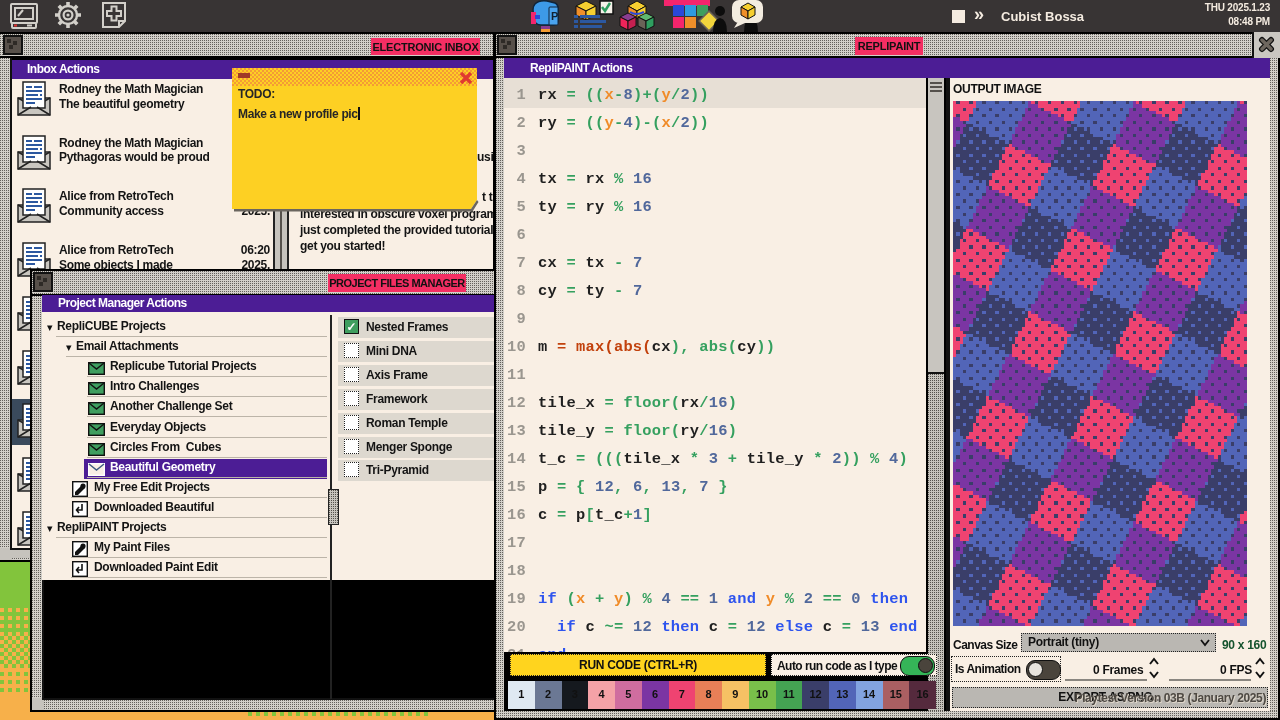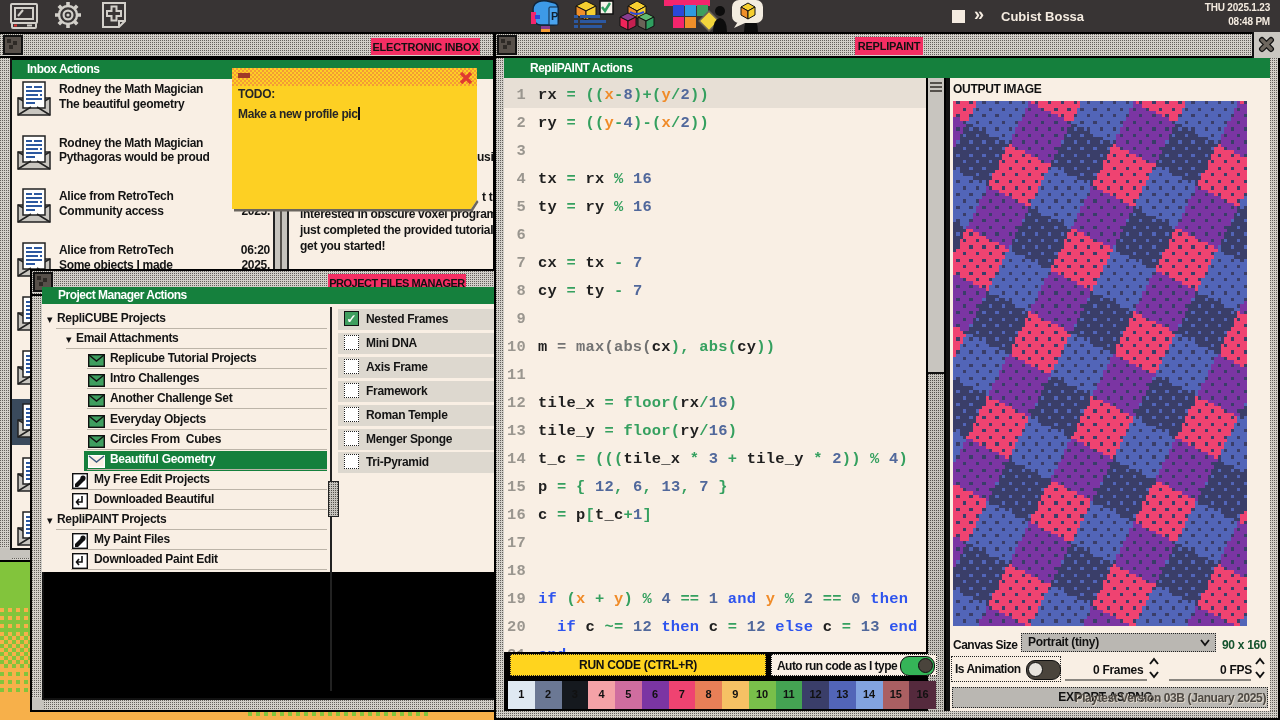--- a/index.html
+++ b/index.html
@@ -1,20 +1,20 @@
 <!DOCTYPE html>
 <html><head><meta charset="utf-8"><style>
 html,body{margin:0;padding:0;background:#000;}
 #screen{position:relative;width:1280px;height:720px;overflow:hidden;background:#000;
   font-family:"Liberation Sans",sans-serif;-webkit-font-smoothing:none;}
 .abs{position:absolute;}
 
 .dots{background-color:#d2cfc9;background-image:conic-gradient(at 1.1px 1.1px,transparent 0 75%,#63605b 0);background-size:2px 2px;}
 .dotsD{background-color:#c6c3bd;background-image:conic-gradient(at 1px 1px,transparent 0 75%,#55524d 0);background-size:2px 2px;}
-.blue{background:#15803d;color:#fff;}
+.blue{background:#4c1d95;color:#fff;}
 .cream{background:#f9efe4;}
 .bar-label{position:absolute;background:#f42e63;color:#111;font-weight:bold;font-size:11px;
   display:flex;align-items:center;justify-content:center;letter-spacing:-0.2px;white-space:nowrap;}
 .dragbtn{position:absolute;width:20px;height:20px;background:#57504a;border:2px solid #111;box-sizing:border-box;}
 .dragbtn:after{content:"";position:absolute;left:2px;top:2px;width:4px;height:4px;background:#2e2a26;box-shadow:6px 2px #2e2a26, 2px 6px #2e2a26;}
 .t13{font-size:12px;font-weight:bold;color:#141414;letter-spacing:-0.3px;}
 .sep{position:absolute;height:1px;background:#bcb4a8;}
 #topbar{position:absolute;left:0;top:0;width:1280px;height:32px;background:#383434;}
 #topbar svg{position:absolute;top:0;}
 .ttxt{position:absolute;color:#f4ebe0;font-size:10px;font-weight:bold;letter-spacing:-0.2px;}
@@ -259,21 +259,21 @@
 
   <div class="win" id="winPM" style="left:30px;top:269px;width:464px;height:443px;background:#000;overflow:hidden;">
     <div class="abs dots" style="left:2px;top:2px;width:462px;height:23px;"></div>
     <div class="dragbtn" style="left:3px;top:3px;"></div>
     <div class="bar-label" style="left:298px;top:5px;width:138px;height:18px;letter-spacing:-0.5px;">PROJECT FILES MANAGER</div>
     <div class="abs dots" style="left:2px;top:27px;width:10px;height:414px;"></div>
     <div class="abs dots" style="left:2px;top:431px;width:462px;height:10px;"></div>
     <div class="abs" style="left:2px;top:429px;width:12px;height:12px;background:#c6c3bd;"></div>
     <div class="abs" style="left:12px;top:27px;width:2px;height:404px;background:#111;"></div>
     <div class="abs" style="left:12px;top:429px;width:452px;height:2px;background:#111;"></div>
-    <div class="abs cream" style="left:12px;top:18px;width:452px;height:285px;padding-left:9px;">
+    <div class="abs cream" style="left:12px;top:26px;width:452px;height:285px;padding-left:9px;">
       <div class="abs blue" style="left:0;top:0;width:452px;height:17px;font-size:12px;font-weight:bold;letter-spacing:-0.5px;padding-left:16px;line-height:17px;">Project Manager Actions</div>
       <div class="abs" id="tree" style="left:0;top:20px;width:288px;height:384px;">
           <div class="abs" style="left:5px;top:6px;font-size:11px;color:#111;">▾</div>
           <div class="t13 abs" style="left:15px;top:4px;white-space:nowrap;">RepliCUBE Projects</div>
           <div class="sep" style="left:14px;top:21px;width:271px;"></div>
           <div class="abs" style="left:24px;top:26.1px;font-size:11px;color:#111;">▾</div>
           <div class="t13 abs" style="left:34px;top:24.1px;white-space:nowrap;">Email Attachments</div>
           <div class="sep" style="left:24px;top:41.1px;width:261px;"></div>
           <svg class="abs" style="left:46px;top:47.2px" width="17" height="13" viewBox="0 0 17 13">
             <rect x="0.7" y="0.7" width="15.6" height="11.6" fill="#3f9e5f" stroke="#111" stroke-width="1.4"></rect>
@@ -396,21 +396,21 @@
         <div class="abs" style="left:34px;top:92px;white-space:nowrap;"><span style="color:#1f1f1f">tx&nbsp;</span><span style="color:#35a05f">=&nbsp;</span><span style="color:#1f1f1f">rx&nbsp;</span><span style="color:#35a05f">%&nbsp;</span><span style="color:#51689b">16</span></div>
         <div class="abs" style="left:0;top:120px;width:22px;text-align:right;color:#9a968f;">5</div>
         <div class="abs" style="left:34px;top:120px;white-space:nowrap;"><span style="color:#1f1f1f">ty&nbsp;</span><span style="color:#35a05f">=&nbsp;</span><span style="color:#1f1f1f">ry&nbsp;</span><span style="color:#35a05f">%&nbsp;</span><span style="color:#51689b">16</span></div>
         <div class="abs" style="left:0;top:148px;width:22px;text-align:right;color:#9a968f;">6</div>
         <div class="abs" style="left:0;top:176px;width:22px;text-align:right;color:#9a968f;">7</div>
         <div class="abs" style="left:34px;top:176px;white-space:nowrap;"><span style="color:#1f1f1f">cx&nbsp;</span><span style="color:#35a05f">=&nbsp;</span><span style="color:#1f1f1f">tx&nbsp;</span><span style="color:#35a05f">-&nbsp;</span><span style="color:#51689b">7</span></div>
         <div class="abs" style="left:0;top:204px;width:22px;text-align:right;color:#9a968f;">8</div>
         <div class="abs" style="left:34px;top:204px;white-space:nowrap;"><span style="color:#1f1f1f">cy&nbsp;</span><span style="color:#35a05f">=&nbsp;</span><span style="color:#1f1f1f">ty&nbsp;</span><span style="color:#35a05f">-&nbsp;</span><span style="color:#51689b">7</span></div>
         <div class="abs" style="left:0;top:232px;width:22px;text-align:right;color:#9a968f;">9</div>
         <div class="abs" style="left:0;top:260px;width:22px;text-align:right;color:#9a968f;">10</div>
-        <div class="abs" style="left:34px;top:260px;white-space:nowrap;"><span style="color:#1f1f1f">m&nbsp;</span><span style="color:#737373">=&nbsp;max(abs(</span><span style="color:#1f1f1f">cx</span><span style="color:#35a05f">),&nbsp;abs(</span><span style="color:#1f1f1f">cy</span><span style="color:#35a05f">))</span></div>
+        <div class="abs" style="left:34px;top:260px;white-space:nowrap;"><span style="color:#1f1f1f">m&nbsp;</span><span style="color:#c2410c">=&nbsp;max(abs(</span><span style="color:#1f1f1f">cx</span><span style="color:#35a05f">),&nbsp;abs(</span><span style="color:#1f1f1f">cy</span><span style="color:#35a05f">))</span></div>
         <div class="abs" style="left:0;top:288px;width:22px;text-align:right;color:#9a968f;">11</div>
         <div class="abs" style="left:0;top:316px;width:22px;text-align:right;color:#9a968f;">12</div>
         <div class="abs" style="left:34px;top:316px;white-space:nowrap;"><span style="color:#1f1f1f">tile_x&nbsp;</span><span style="color:#35a05f">=&nbsp;floor(</span><span style="color:#1f1f1f">rx</span><span style="color:#35a05f">/</span><span style="color:#51689b">16</span><span style="color:#35a05f">)</span></div>
         <div class="abs" style="left:0;top:344px;width:22px;text-align:right;color:#9a968f;">13</div>
         <div class="abs" style="left:34px;top:344px;white-space:nowrap;"><span style="color:#1f1f1f">tile_y&nbsp;</span><span style="color:#35a05f">=&nbsp;floor(</span><span style="color:#1f1f1f">ry</span><span style="color:#35a05f">/</span><span style="color:#51689b">16</span><span style="color:#35a05f">)</span></div>
         <div class="abs" style="left:0;top:372px;width:22px;text-align:right;color:#9a968f;">14</div>
         <div class="abs" style="left:34px;top:372px;white-space:nowrap;"><span style="color:#1f1f1f">t_c&nbsp;</span><span style="color:#35a05f">=&nbsp;(((</span><span style="color:#1f1f1f">tile_x&nbsp;</span><span style="color:#35a05f">*&nbsp;</span><span style="color:#51689b">3&nbsp;</span><span style="color:#35a05f">+&nbsp;</span><span style="color:#1f1f1f">tile_y&nbsp;</span><span style="color:#35a05f">*&nbsp;</span><span style="color:#51689b">2</span><span style="color:#35a05f">))&nbsp;%&nbsp;</span><span style="color:#51689b">4</span><span style="color:#35a05f">)</span></div>
         <div class="abs" style="left:0;top:400px;width:22px;text-align:right;color:#9a968f;">15</div>
         <div class="abs" style="left:34px;top:400px;white-space:nowrap;"><span style="color:#1f1f1f">p&nbsp;</span><span style="color:#35a05f">=&nbsp;{&nbsp;</span><span style="color:#51689b">12</span><span style="color:#35a05f">,&nbsp;</span><span style="color:#51689b">6</span><span style="color:#35a05f">,&nbsp;</span><span style="color:#51689b">13</span><span style="color:#35a05f">,&nbsp;</span><span style="color:#51689b">7</span><span style="color:#35a05f">&nbsp;}</span></div>
         <div class="abs" style="left:0;top:428px;width:22px;text-align:right;color:#9a968f;">16</div>

